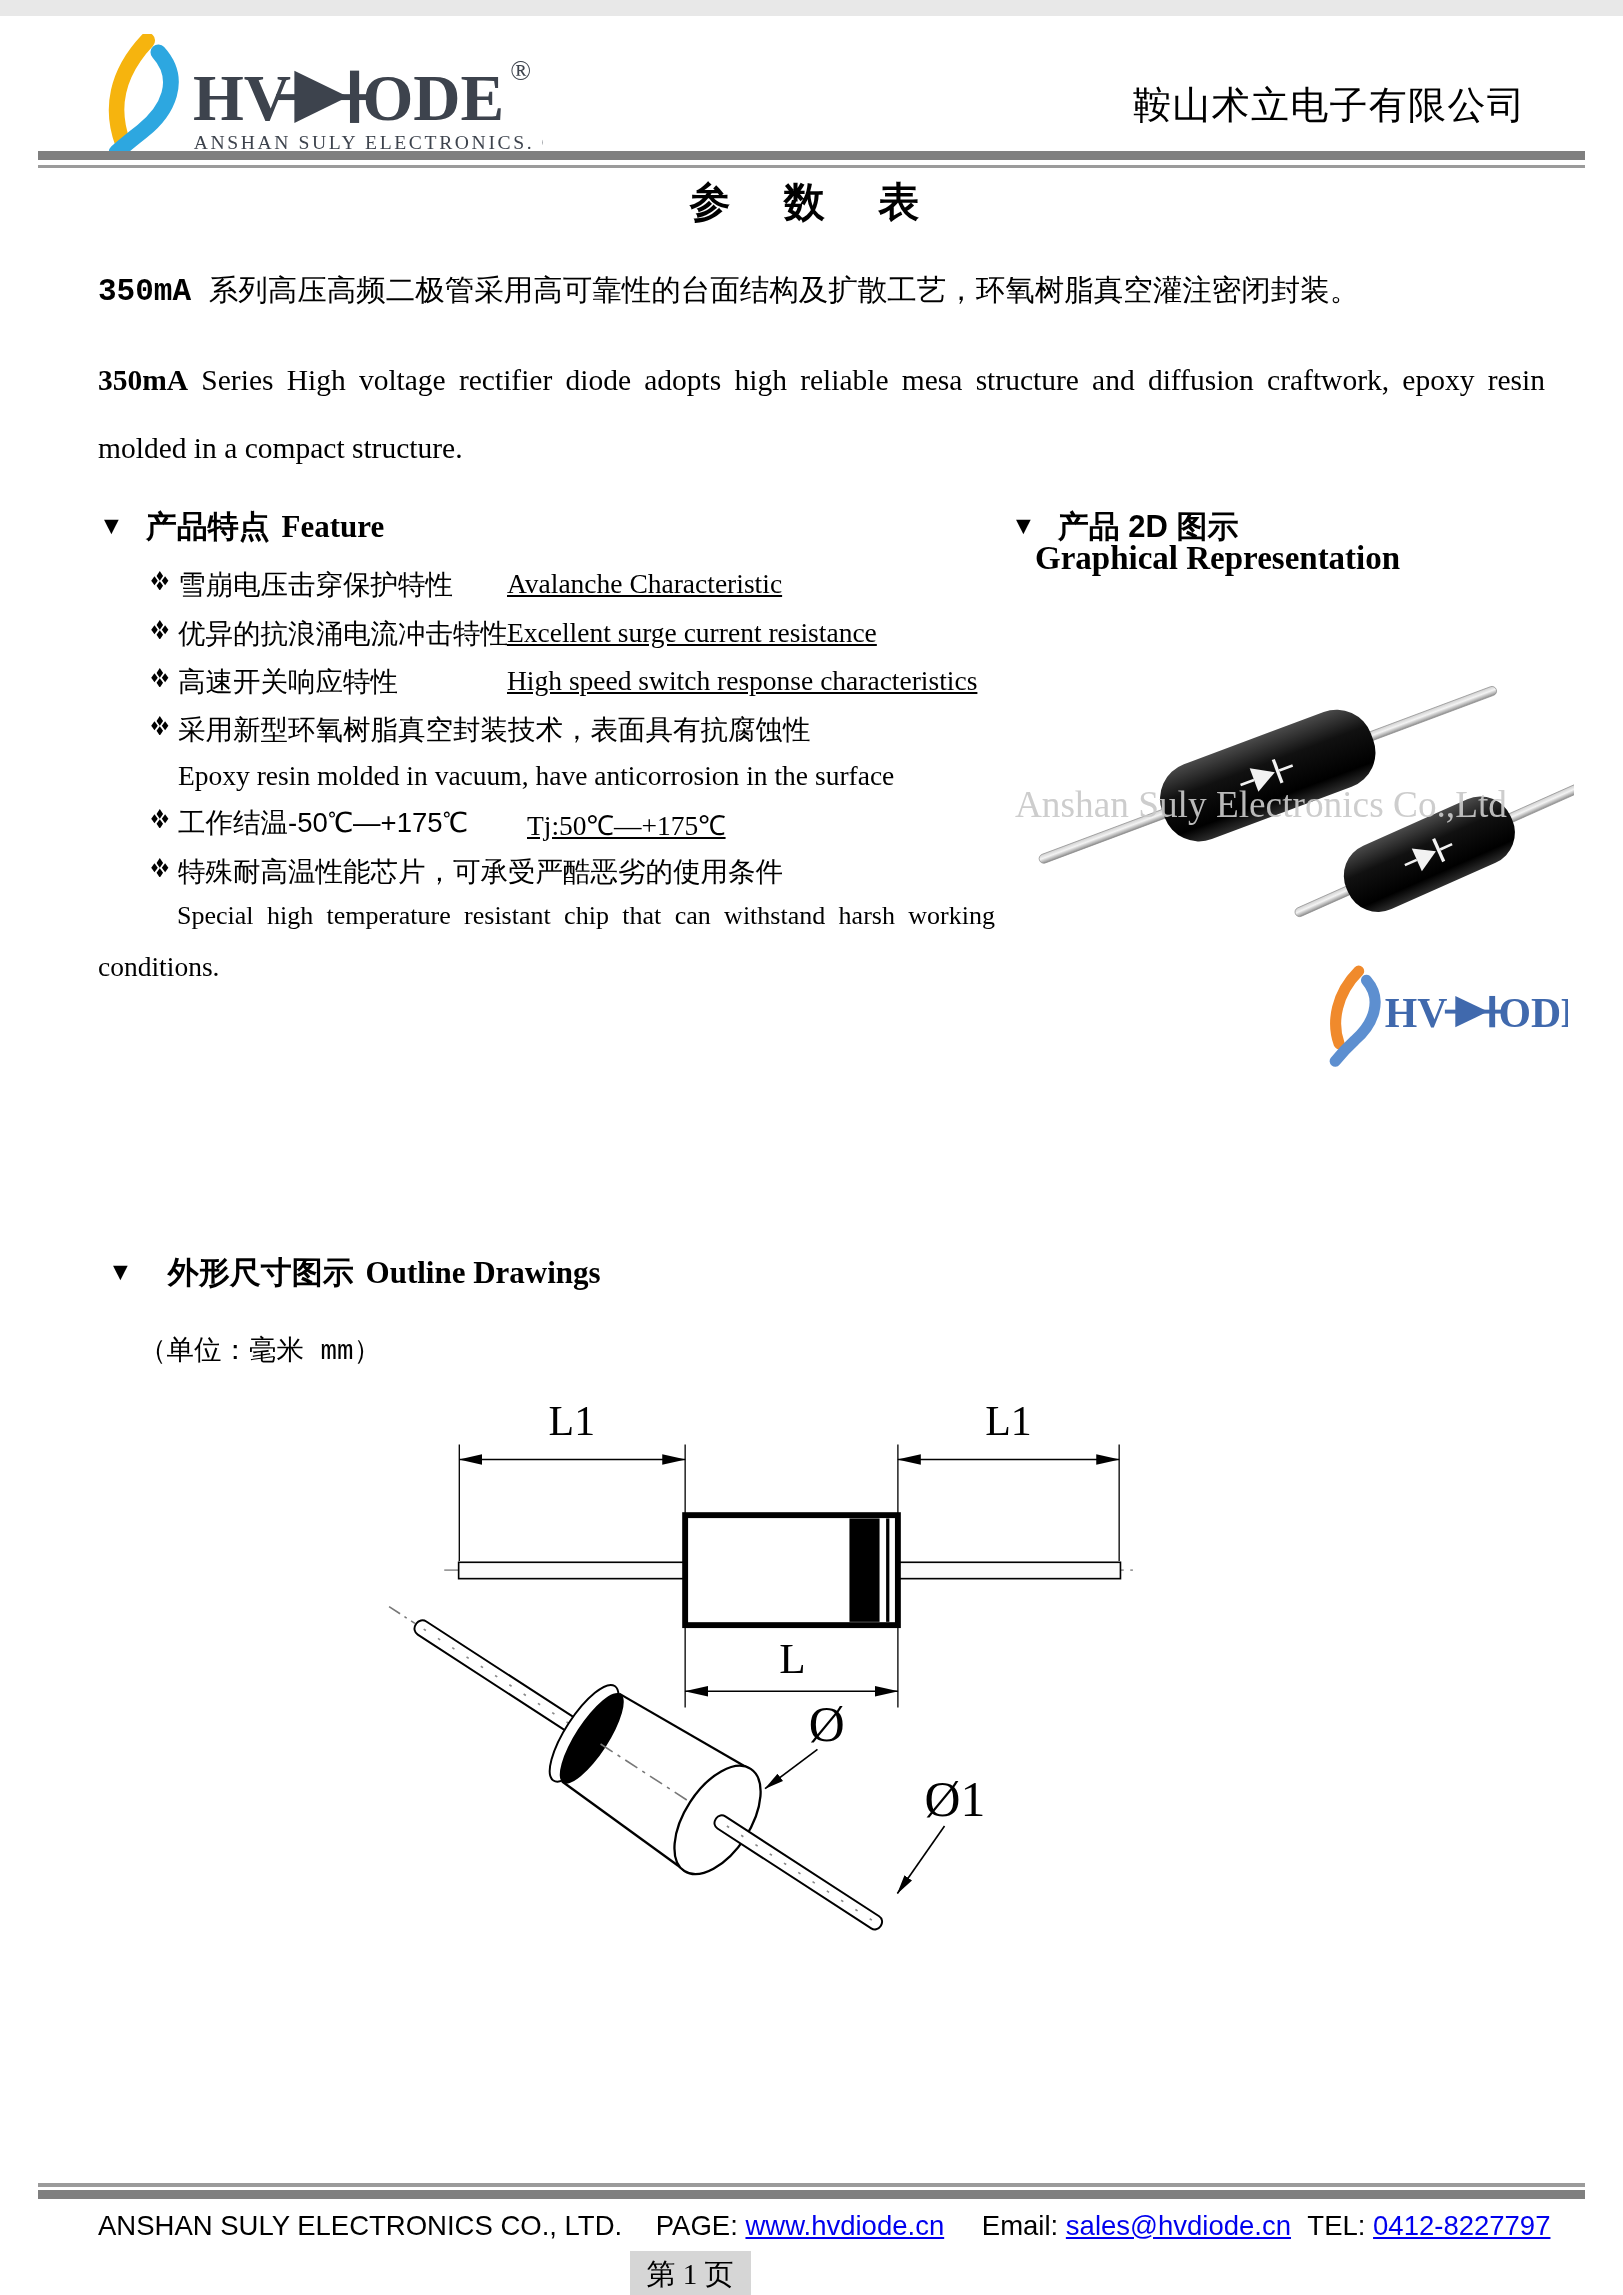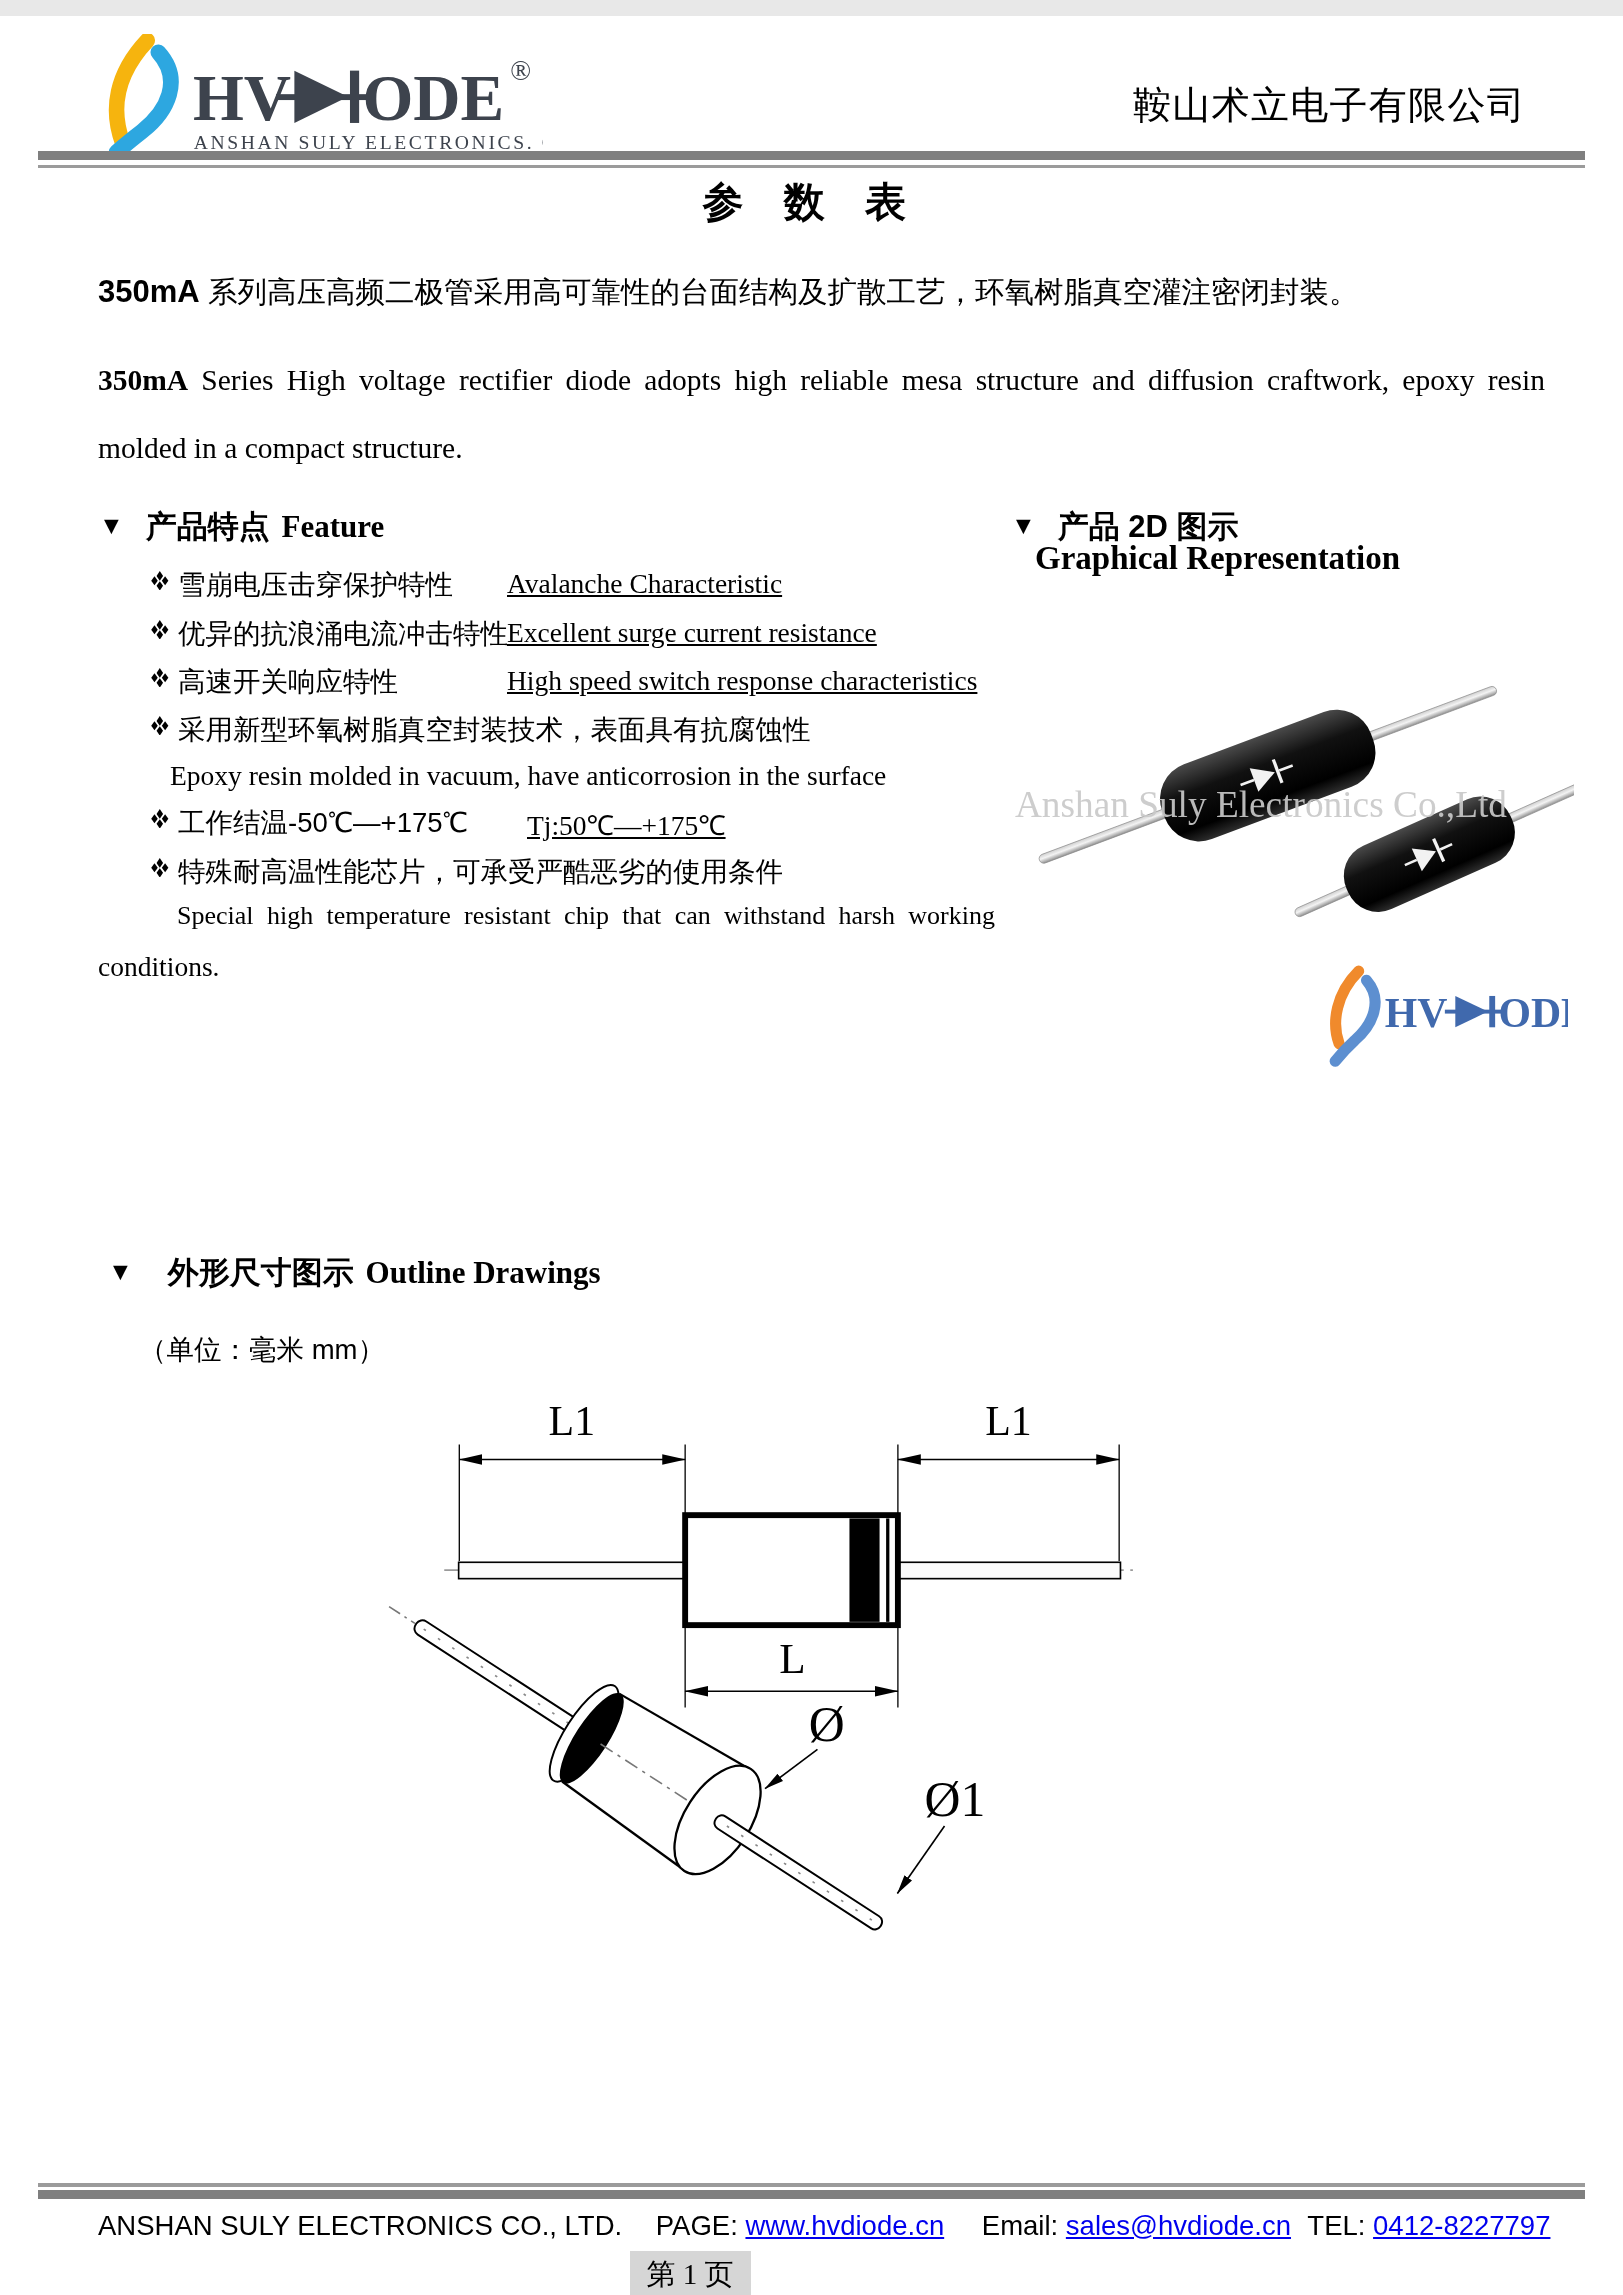--- a/index.html
+++ b/index.html
@@ -1,19 +1,19 @@
 <!DOCTYPE html>
 <html style="font-size:10.5px"><head>
 <meta charset="utf-8">
 <style>
   html,body{margin:0;padding:0;background:#e8e8e8;}
   .page{position:relative;width:1623px;height:2295px;background:#ffffff;overflow:hidden;
         font-family:"Liberation Sans",sans-serif;color:#000;margin-top:16px;}
   .abs{position:absolute;}
-  .sans{font-family:Liberation Sans, sans-serif;}
+  .sans{font-family:Liberation Mono, monospace;}
   
   .rule-top-bar{left:38px;top:135px;width:1547px;height:8.5px;background:#7f7f7f;}
   .rule-top-line{left:38px;top:149px;width:1547px;height:3.3px;background:#9b9b9b;}
   .company-cn{right:97px;top:64px;font-size:38px;letter-spacing:1.3px;}
   
   .doc-title{left:0;top:159px;width:1623px;text-align:center;font-size:41px;font-weight:bold;letter-spacing:14.4px;}
   
   .intro-cn{left:98px;top:255px;width:1453px;font-size:29.5px;line-height:1.35;}
   .intro-cn b{font-size:31px;}
   .intro-en{left:98px;top:331px;width:1447px;font-size:29.5px;line-height:2.3;font-family:"Liberation Serif",serif;text-align:justify;}
@@ -24,21 +24,21 @@
   .head-cn{font-family:"Liberation Sans",sans-serif;}
   .head-en{font-family:"Liberation Serif",serif;margin-left:11.8px;}
   .feature-head{left:99px;top:490px;}
   .g2d-head{left:1011px;top:490px;}
   .g2d-sub{left:1035px;top:524px;font-size:33px;font-weight:bold;font-family:"Liberation Serif",serif;}
   
   .frow{left:98px;height:46px;width:929px;}
   .frow .bullet{position:absolute;left:52px;top:3.9px;}
   .frow .cn{position:absolute;left:80px;top:0;font-size:27.5px;white-space:nowrap;}
   .frow .en{position:absolute;left:409px;top:1.3px;font-size:27.5px;font-family:"Liberation Serif",serif;white-space:nowrap;text-decoration:underline;}
-  .frow .note{position:absolute;left:72px;top:0;font-size:27.5px;font-family:"Liberation Serif",serif;white-space:nowrap;}
+  .frow .note{position:absolute;left:80px;top:0;font-size:27.5px;font-family:"Liberation Serif",serif;white-space:nowrap;}
   .frow-just{left:98px;width:897px;font-size:26px;font-family:"Liberation Serif",serif;}
   .frow-just .inner{margin-left:79px;text-align:justify;text-align-last:justify;}
   .frow-cont{left:98px;font-size:27.5px;font-family:"Liberation Serif",serif;}
   
   .outline-head{left:108px;top:1236px;}
   .outline-head .head-cn{margin-left:13px;}
   .unit-note{left:139px;top:1316px;font-size:27.5px;}
   
   .rule-bot-line{left:38px;top:2167px;width:1547px;height:3.9px;background:#9b9b9b;}
   .rule-bot-bar{left:38px;top:2174px;width:1547px;height:9.2px;background:#7f7f7f;}

